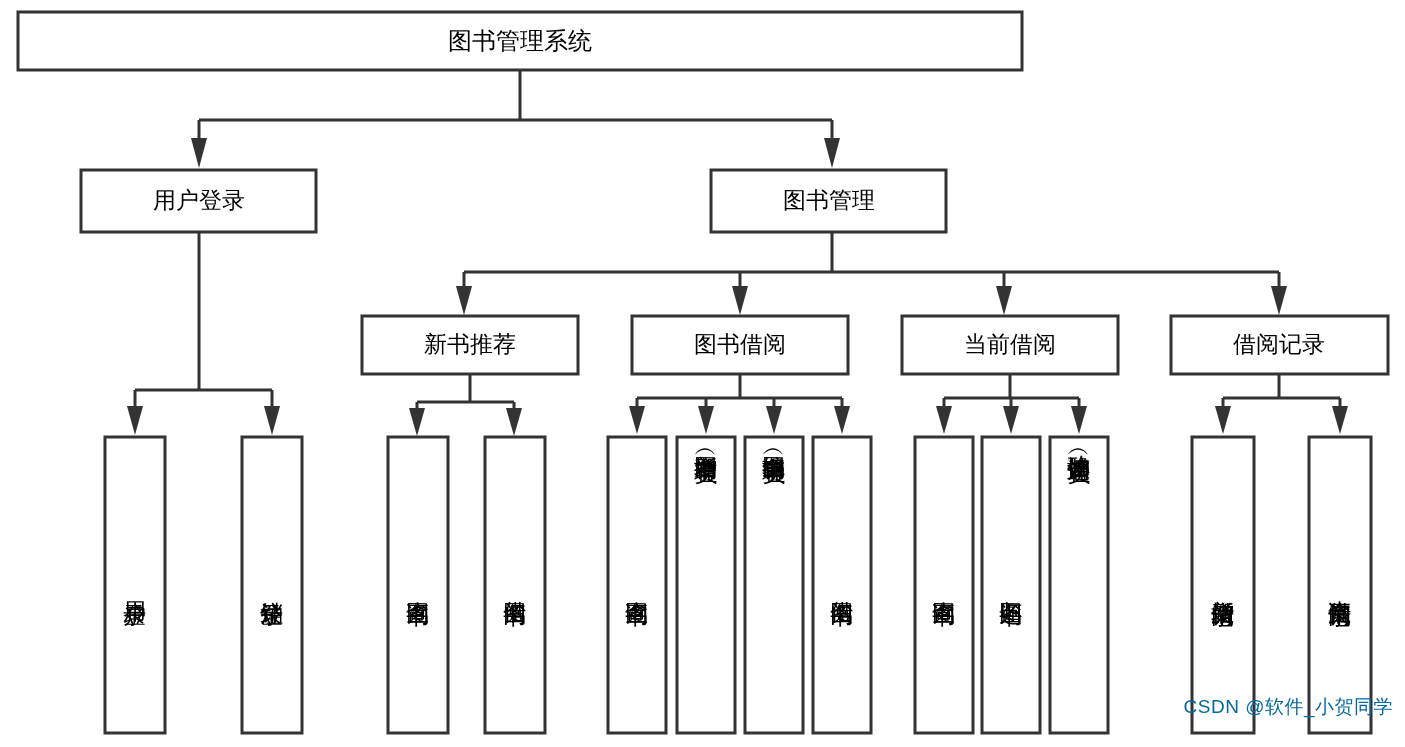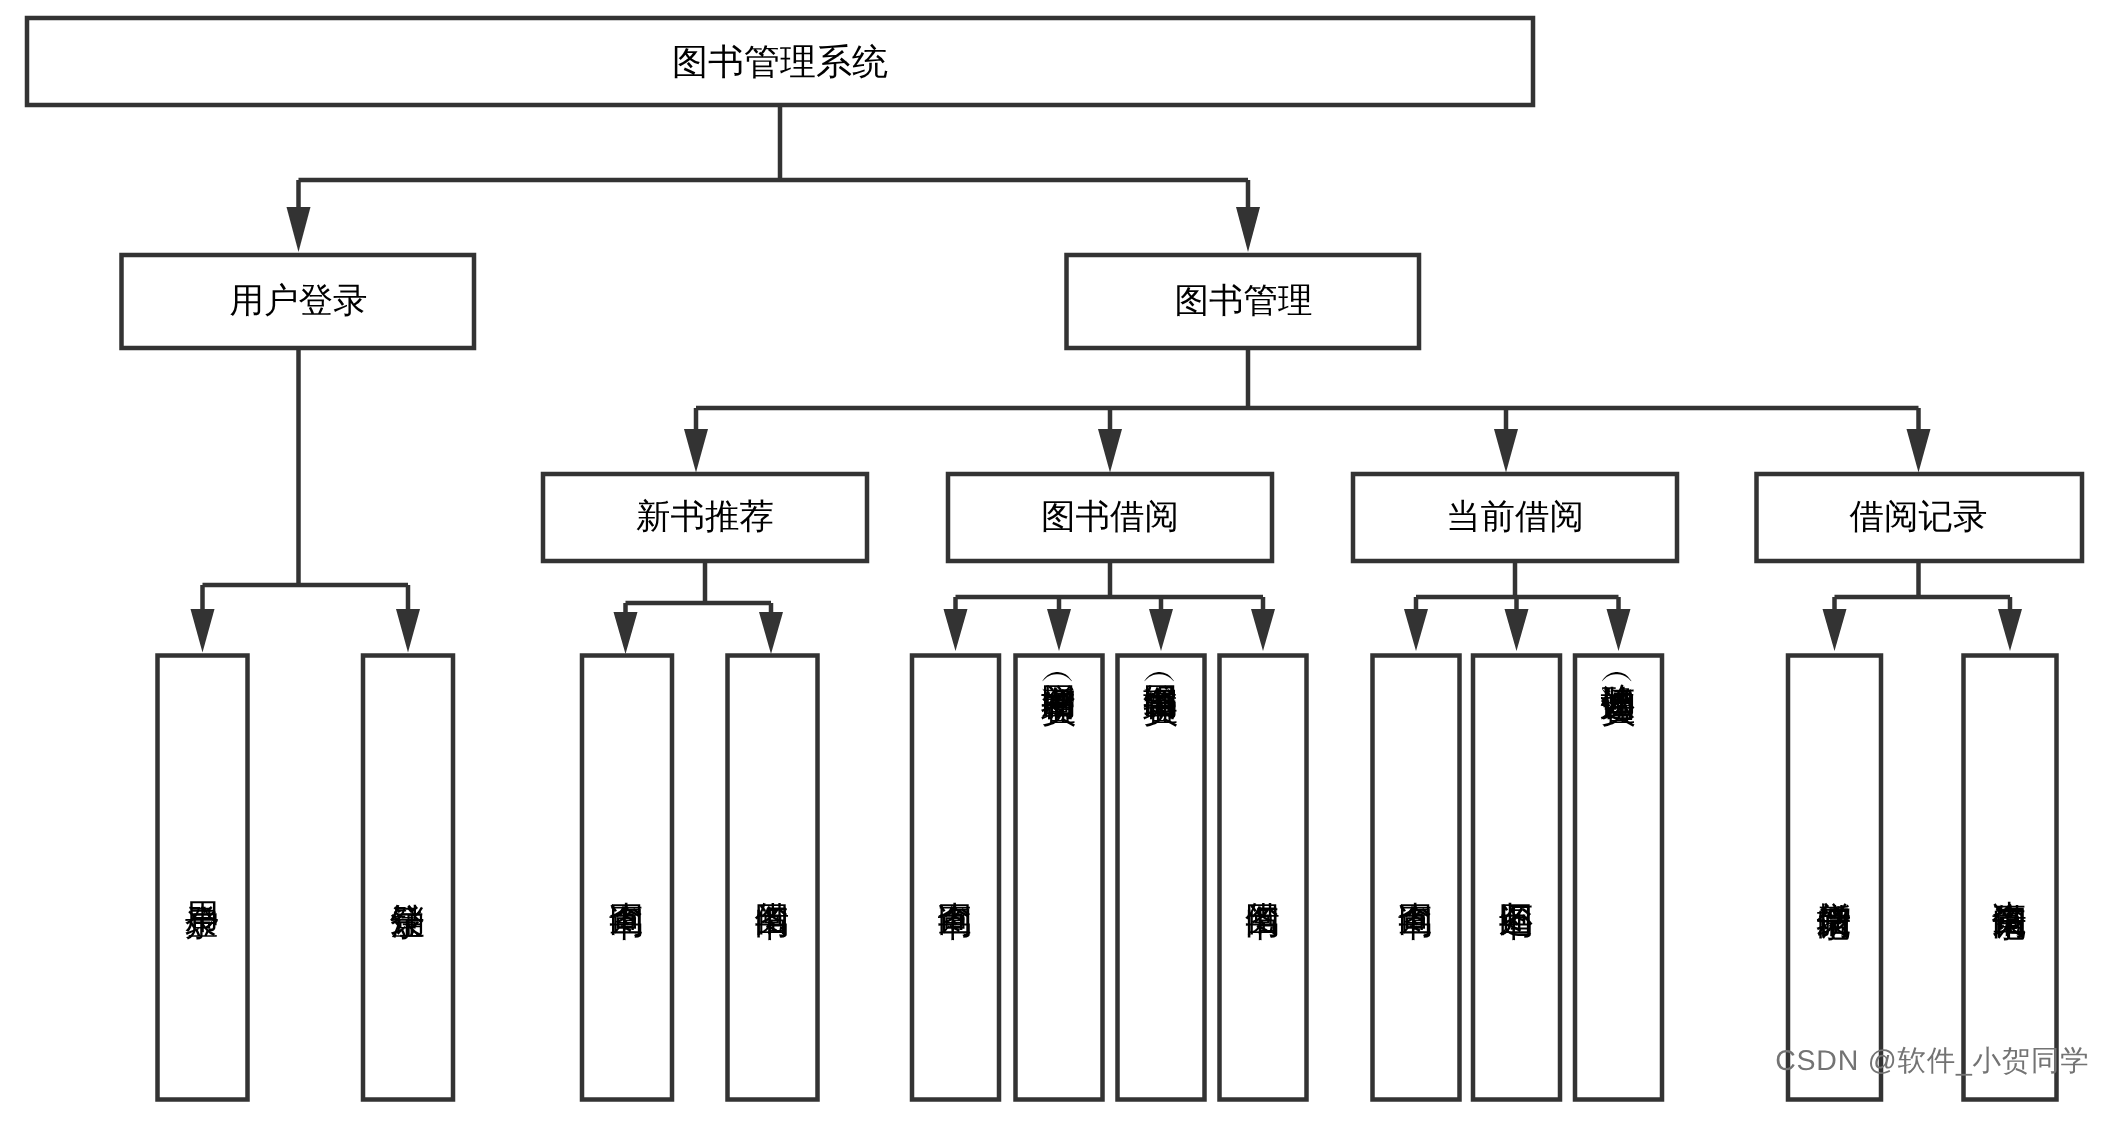--- a/index.html
+++ b/index.html
@@ -71,21 +71,21 @@
     letter-spacing: 1px;
     white-space: nowrap;
     text-align: center;
   }
   .watermark {
     position: absolute;
     right: 12px;
     bottom: 6px;
     font-family: "Liberation Sans", "DejaVu Sans", sans-serif;
     font-size: 19px;
-    color: #737373;
+    color: #0369a1;
     white-space: nowrap;
     letter-spacing: 0.5px;
   }
 </style>
 </head>
 <body>
 
 <div id="diagram-root">
 
   <svg class="chart-svg" viewBox="0 0 1405 747" xmlns="http://www.w3.org/2000/svg">

